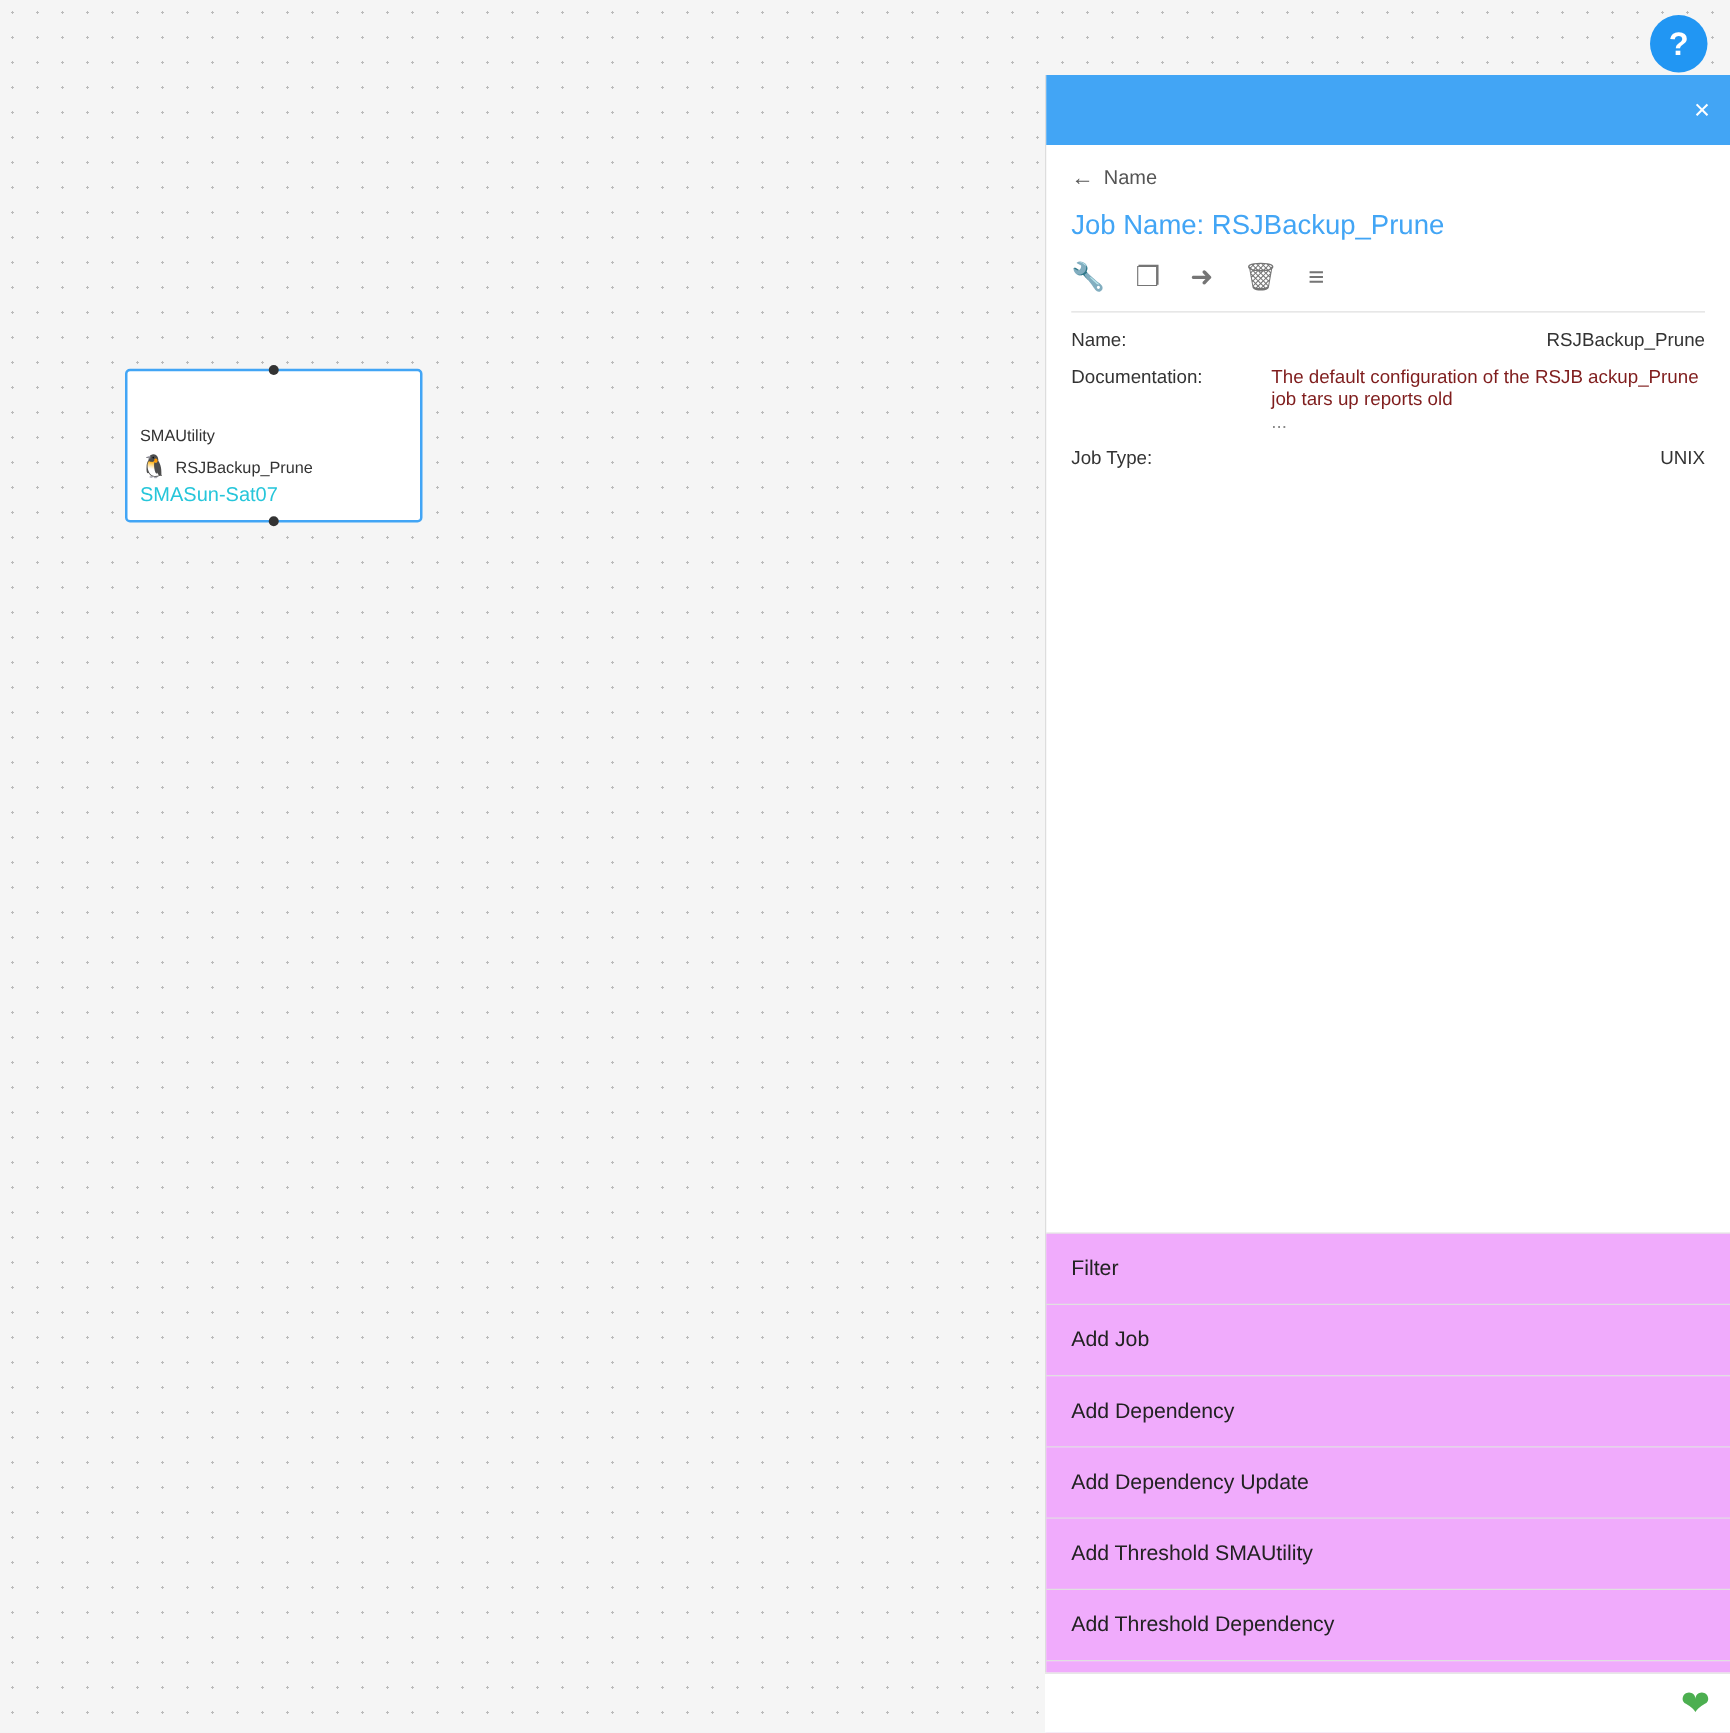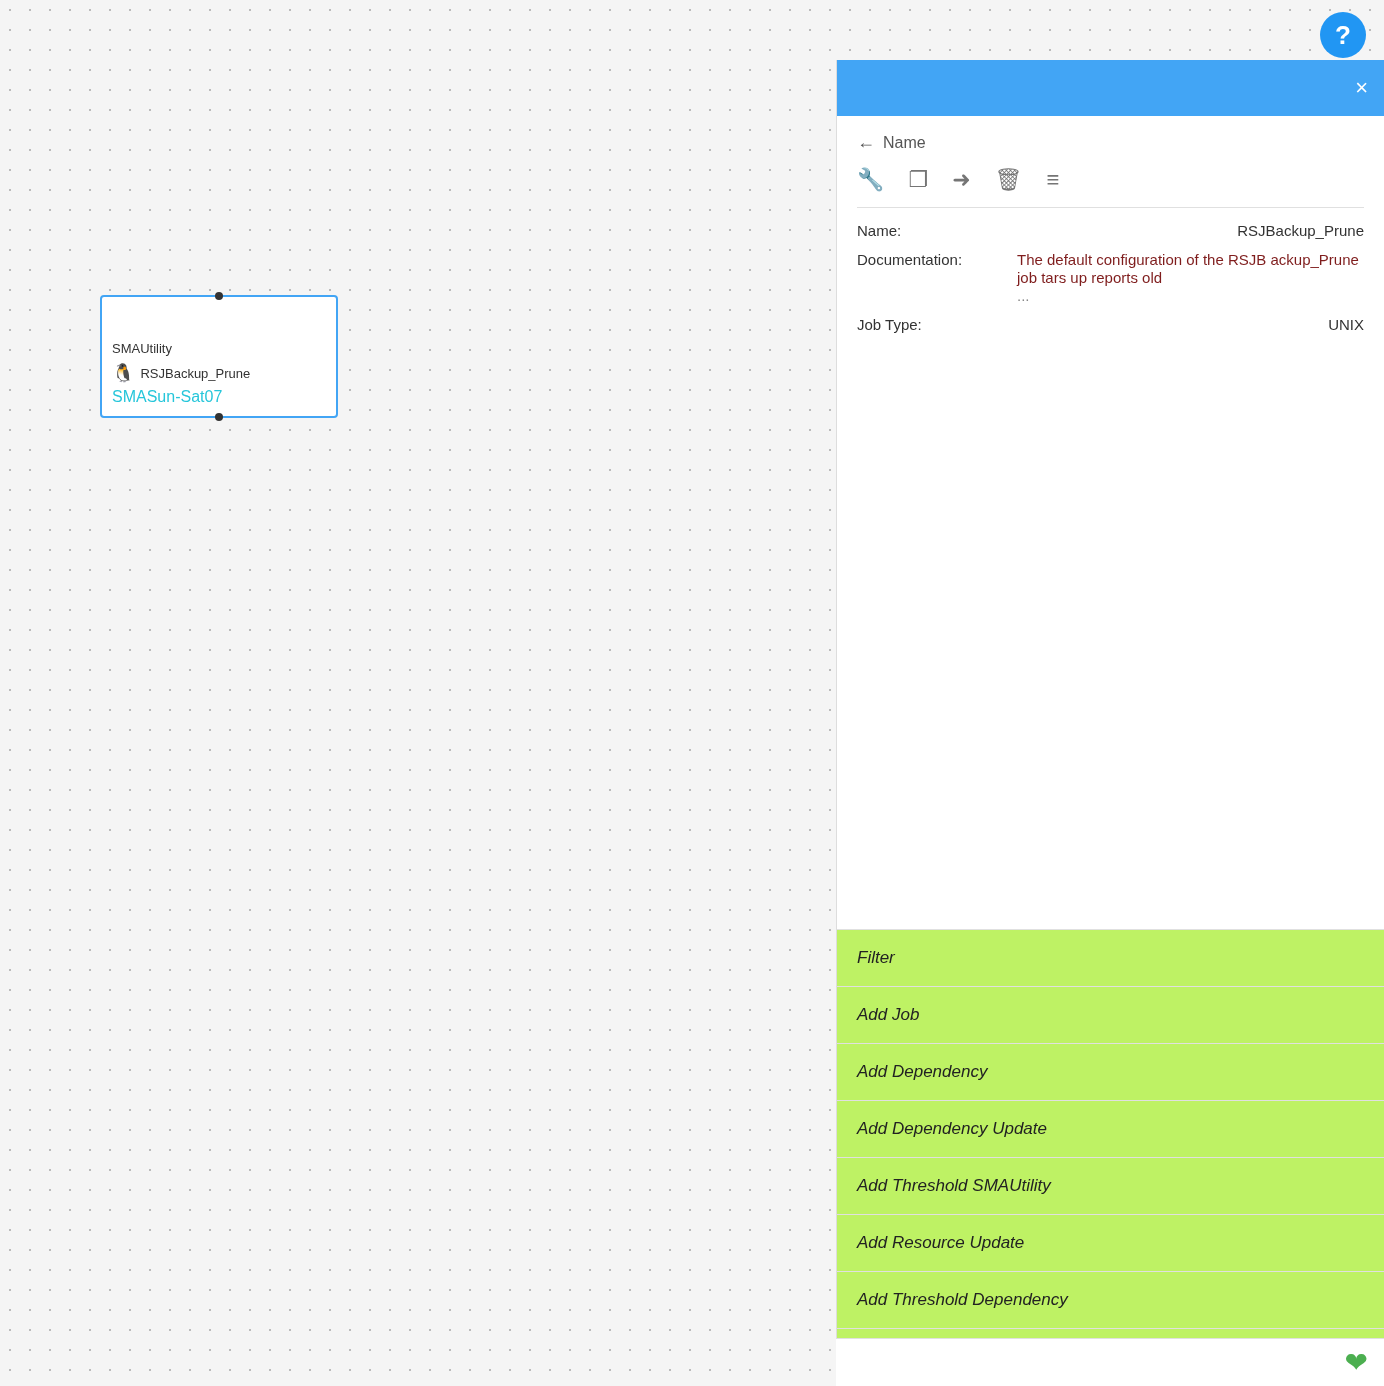--- a/index.html
+++ b/index.html
@@ -203,22 +203,21 @@
     .context-menu {
       border-top: 1px solid #e0e0e0;
       margin-top: auto;
     }
     .context-menu-item {
       padding: 18px 20px;
       font-size: 17px;
       color: #222;
       border-bottom: 1px solid #e0e0e0;
       cursor: pointer;
-      background: #bef264;
-      font-style: italic;
+      background: #f0abfc;
     }
 
     
     .status-bar {
       position: absolute;
       bottom: 0;
       right: 0;
       width: 548px;
       height: 48px;
       background: white;
@@ -258,20 +257,21 @@
   <div class="panel-header">
     <span class="close-btn">×</span>
   </div>
 
   <div class="panel-body">
     <div class="back-row">
       <span class="back-arrow">←</span>
       <span class="back-label">Name</span>
     </div>
 
+    <div class="job-name-title">Job Name: RSJBackup_Prune</div>
 
     <div class="toolbar">
       <span class="toolbar-icon">🔧</span>
       <span class="toolbar-icon">❐</span>
       <span class="toolbar-icon">➜</span>
       <span class="toolbar-icon">🗑</span>
       <span class="toolbar-icon">≡</span>
     </div>
 
     <div class="info-row">
@@ -292,21 +292,20 @@
       <span class="info-value">UNIX</span>
     </div>
   </div>
 
   <div class="context-menu">
     <div class="context-menu-item">Filter</div>
     <div class="context-menu-item">Add Job</div>
     <div class="context-menu-item">Add Dependency</div>
     <div class="context-menu-item">Add Dependency Update</div>
     <div class="context-menu-item">Add Threshold SMAUtility</div>
-    <div class="context-menu-item">Add Resource Update</div>
     <div class="context-menu-item">Add Threshold Dependency</div>
     <div class="context-menu-item">Add Expression Dependency</div>
   </div>
 </div>
 
 <div class="status-bar">
   <span class="heartbeat-icon">❤</span>
 </div>
 
 </body></html>

